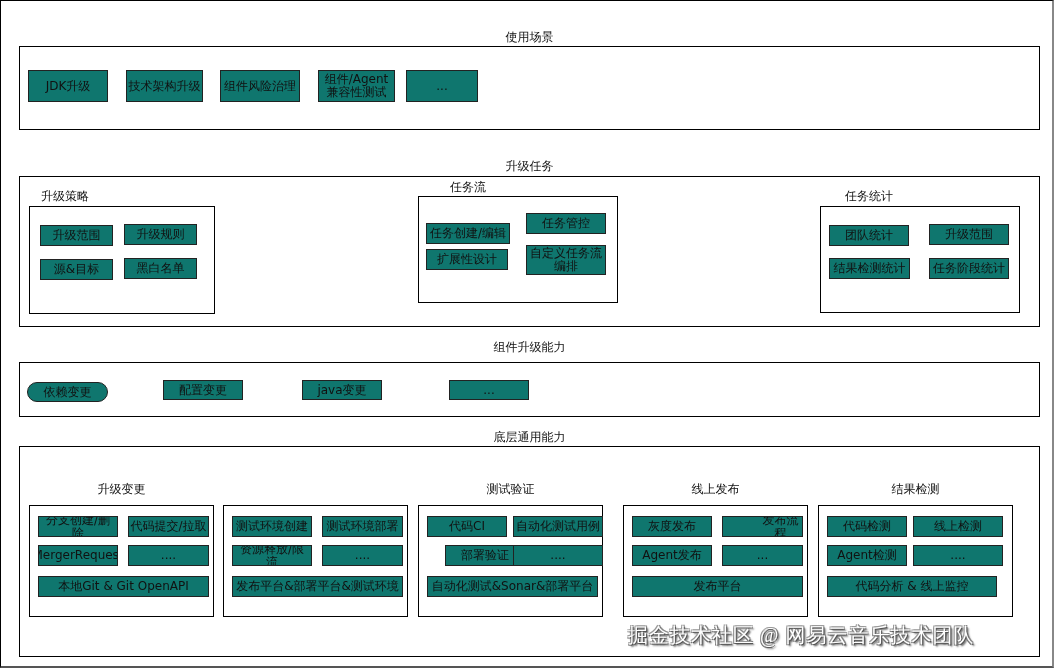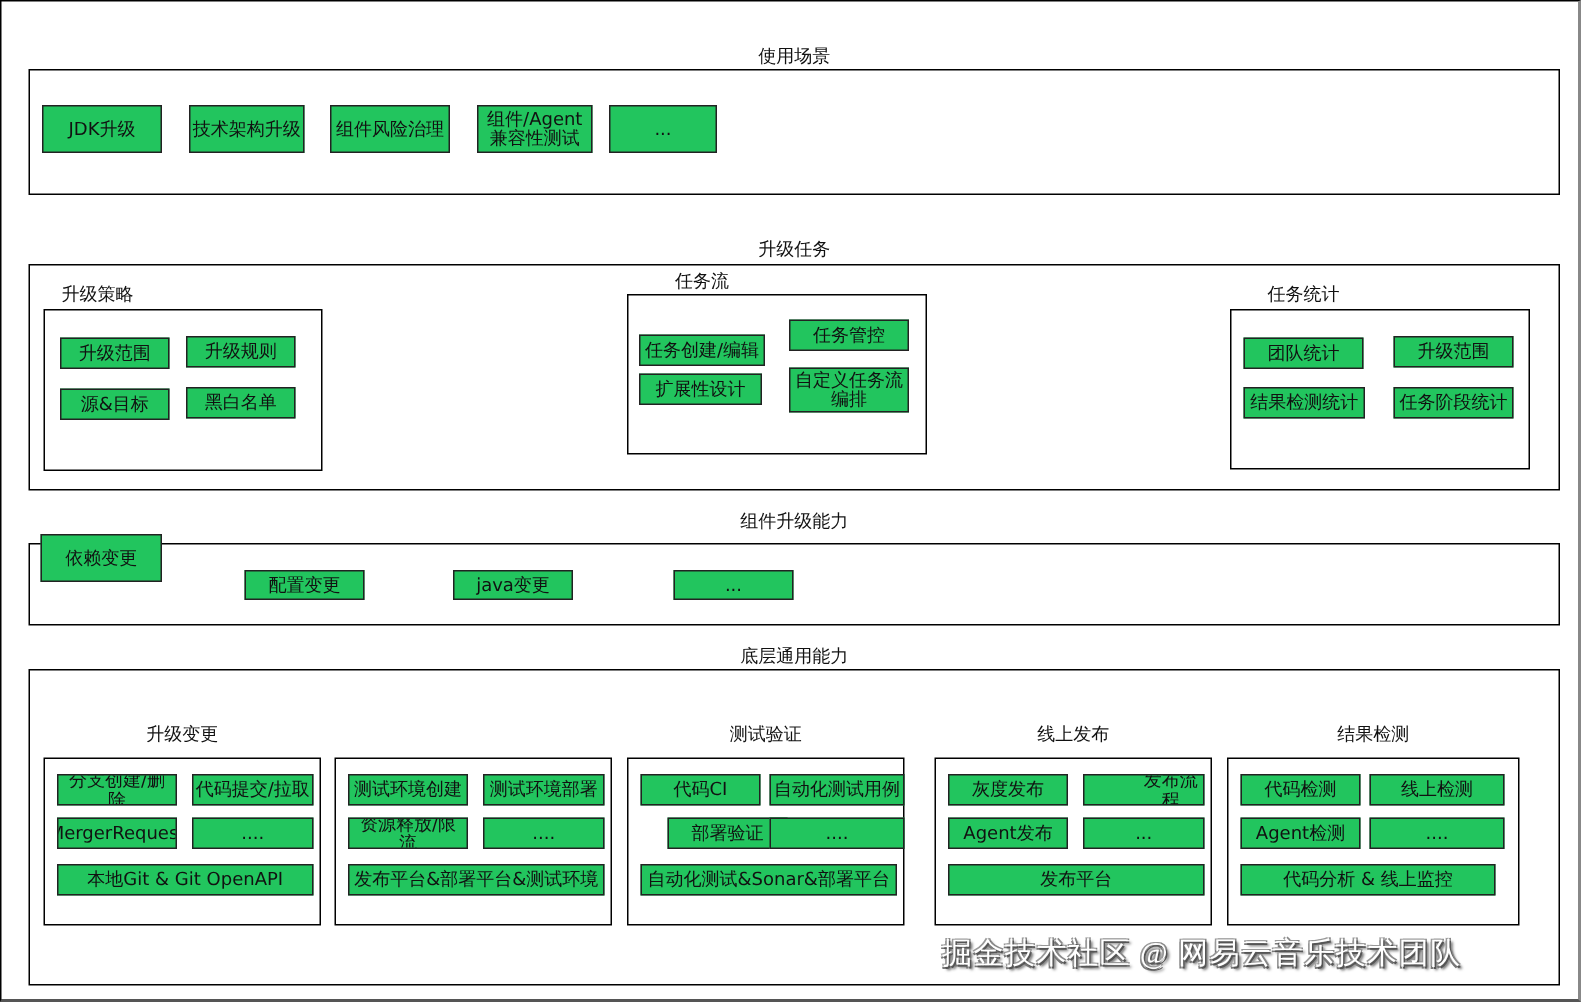--- a/index.html
+++ b/index.html
@@ -3,21 +3,21 @@
 <meta charset="utf-8">
 <style>
   html, body { margin: 0; padding: 0; background: #ffffff; }
   body { width: 1058px; height: 671px; position: relative; overflow: hidden;
          font-family: "DejaVu Sans", "Liberation Sans", sans-serif; color: #111; }
   .frame { position: absolute; left: 0; top: 0; width: 1054px; height: 668px;
            border: 1px solid #000; border-right: 2px solid #888; border-bottom: 2px solid #555;
            box-sizing: border-box; background: #fff; }
   .abs { position: absolute; box-sizing: border-box; }
   .box { border: 1.5px solid #000; background: #fff; }
-  .item { border: 1.2px solid #222; background: #22c55e; display: flex; align-items: center;
+  .item { border: 1.2px solid #222; background: #0f766e; display: flex; align-items: center;
           justify-content: center; text-align: center; font-size: 12px; line-height: 13px;
           white-space: pre-line; padding: 0 1px; overflow: hidden; }
   .label { font-size: 12px; line-height: 14px; white-space: nowrap; }
   .center { text-align: center; }
   .watermark { font-size: 20px; color: #fff; letter-spacing: 1px; white-space: nowrap;
                text-shadow: 1px 1px 0 #555, -1px -1px 0 #999, 1px -1px 0 #888, -1px 1px 0 #777, 2px 2px 2px #444; font-family: Liberation Serif, serif; }
 </style>
 </head>
 <body>
 
@@ -52,21 +52,21 @@
 
 <div class="abs label" style="left:845px;top:189px;">任务统计</div>
 <div class="abs box" style="left:820px;top:206px;width:200px;height:107px;"></div>
 <div class="abs item" style="left:829px;top:225px;width:80px;height:21px;">团队统计</div>
 <div class="abs item" style="left:929px;top:224px;width:80px;height:21px;">升级范围</div>
 <div class="abs item" style="left:829px;top:258px;width:81px;height:21px;">结果检测统计</div>
 <div class="abs item" style="left:929px;top:258px;width:80px;height:21px;">任务阶段统计</div>
 
 <div class="abs label center" style="left:19px;top:340px;width:1021px;">组件升级能力</div>
 <div class="abs box" style="left:19px;top:362px;width:1021px;height:55px;"></div>
-<div class="abs item" style="left:27px;top:356px;width:81px;height:32px;">依赖变更</div>
+<div class="abs item" style="left:27px;top:382px;width:81px;height:20px;border-radius:10px;">依赖变更</div>
 <div class="abs item" style="left:163px;top:380px;width:80px;height:20px;">配置变更</div>
 <div class="abs item" style="left:302px;top:380px;width:80px;height:20px;">java变更</div>
 <div class="abs item" style="left:449px;top:380px;width:80px;height:20px;">...</div>
 
 <div class="abs label center" style="left:19px;top:430px;width:1021px;">底层通用能力</div>
 <div class="abs box" style="left:19px;top:446px;width:1021px;height:211px;"></div>
 
 <div class="abs label center" style="left:29px;top:482px;width:185px;">升级变更</div>
 <div class="abs box" style="left:29px;top:505px;width:185px;height:112px;"></div>
 <div class="abs item" style="left:38px;top:516px;width:80px;height:21px;">分支创建/删除</div>

